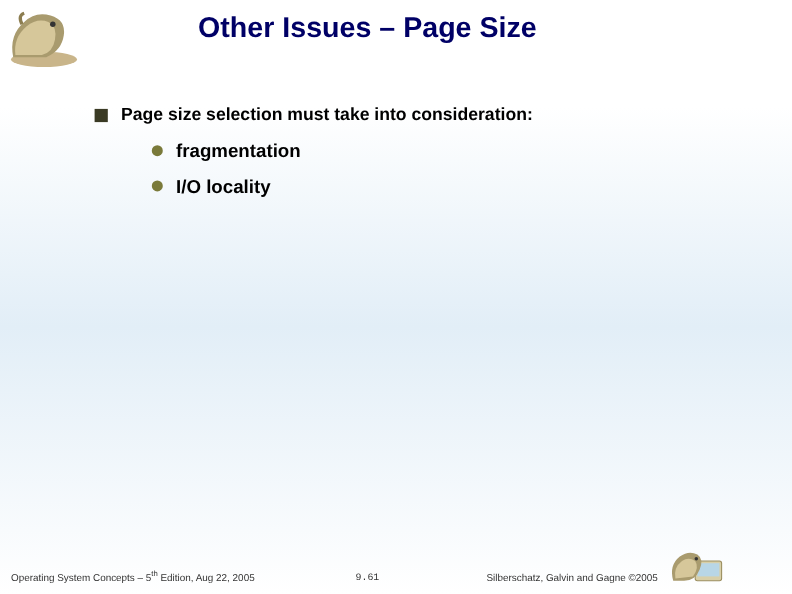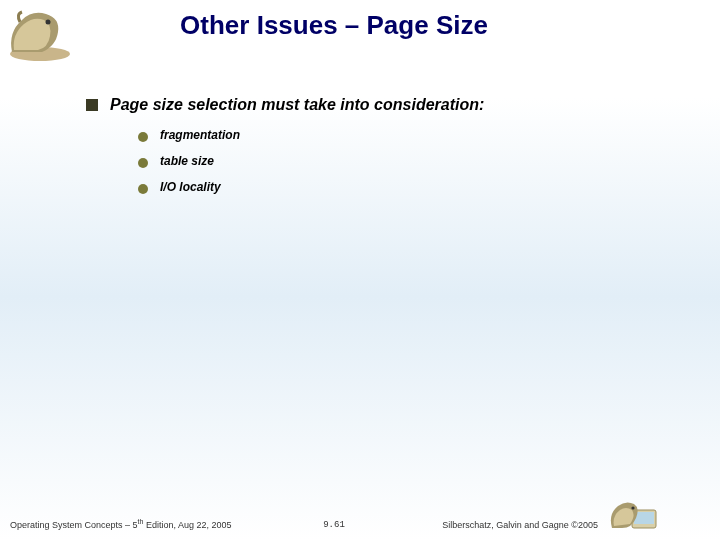--- a/index.html
+++ b/index.html
@@ -36,21 +36,20 @@
     text-align: center;
     font-size: 26px;
     font-weight: bold;
     color: #000066;
   }
   .content {
     position: absolute;
     top: 96px;
     left: 86px;
     right: 24px;
-    font-style: italic;
   }
   .lvl1 {
     display: flex;
     align-items: flex-start;
     margin-bottom: 14px;
     font-size: 16px;
     font-weight: bold;
     color: #000;
   }
   .lvl1 .bullet-sq {
@@ -59,23 +58,23 @@
     background: #3a3a24;
     margin-top: 3px;
     margin-right: 12px;
     flex: 0 0 auto;
   }
   .lvl2-wrap {
     margin-left: 52px;
   }
   .lvl2 {
     display: flex;
-    align-items: flex-end;
+    align-items: flex-start;
     margin-bottom: 12px;
-    font-size: 12px;
+    font-size: 17px;
     font-weight: bold;
     color: #000;
   }
   .lvl2 .bullet-cir {
     width: 10px;
     height: 10px;
     border-radius: 50%;
     background: #7a7a3a;
     margin-top: 4px;
     margin-right: 12px;
@@ -142,24 +141,20 @@
       <span class="bullet-sq"></span>
       <span>Page size selection must take into consideration:</span>
     </div>
     <div class="lvl2-wrap">
       <div class="lvl2">
         <span class="bullet-cir"></span>
         <span>fragmentation</span>
       </div>
       <div class="lvl2">
         <span class="bullet-cir"></span>
-        <span>table size</span>
-      </div>
-      <div class="lvl2">
-        <span class="bullet-cir"></span>
         <span>I/O locality</span>
       </div>
     </div>
   </div>
 
   <div class="footer">
     <div class="footer-left">
       <span>Operating System Concepts – 5</span><span class="sup">th</span><span> Edition, Aug 22, 2005</span>
     </div>
     <div class="footer-center">9.61</div>

